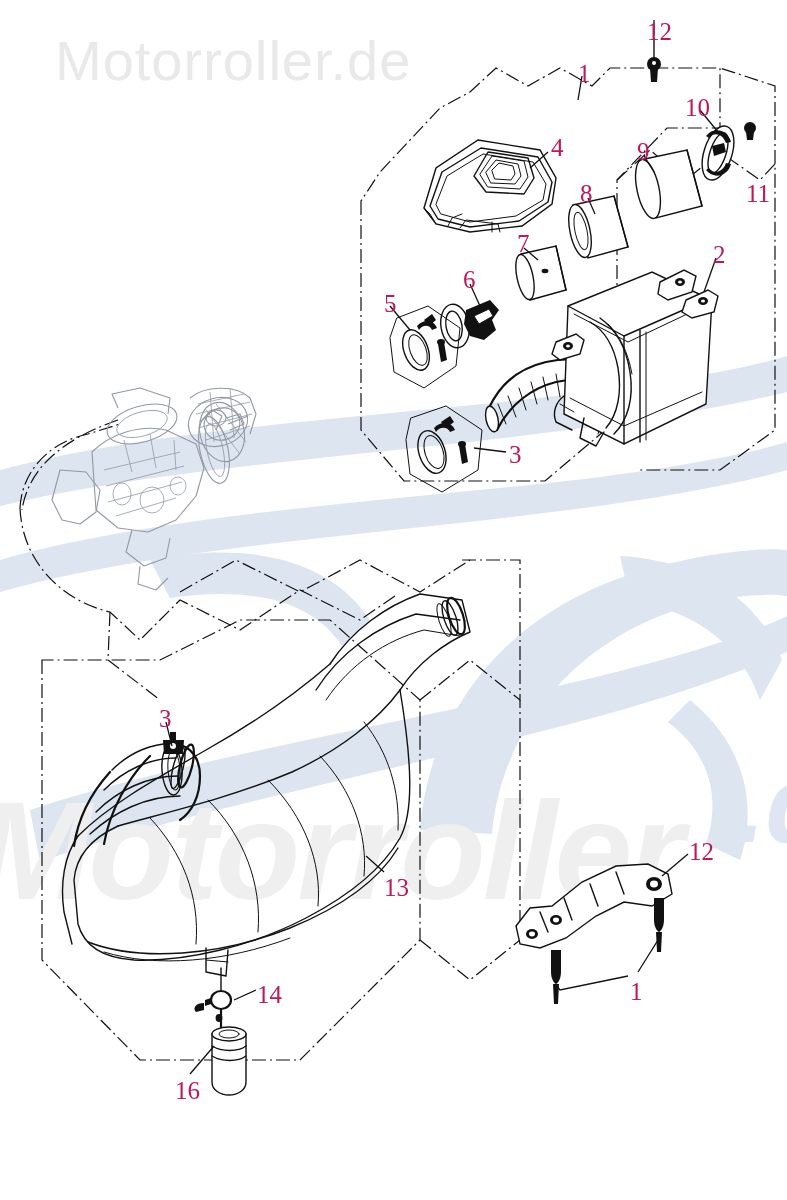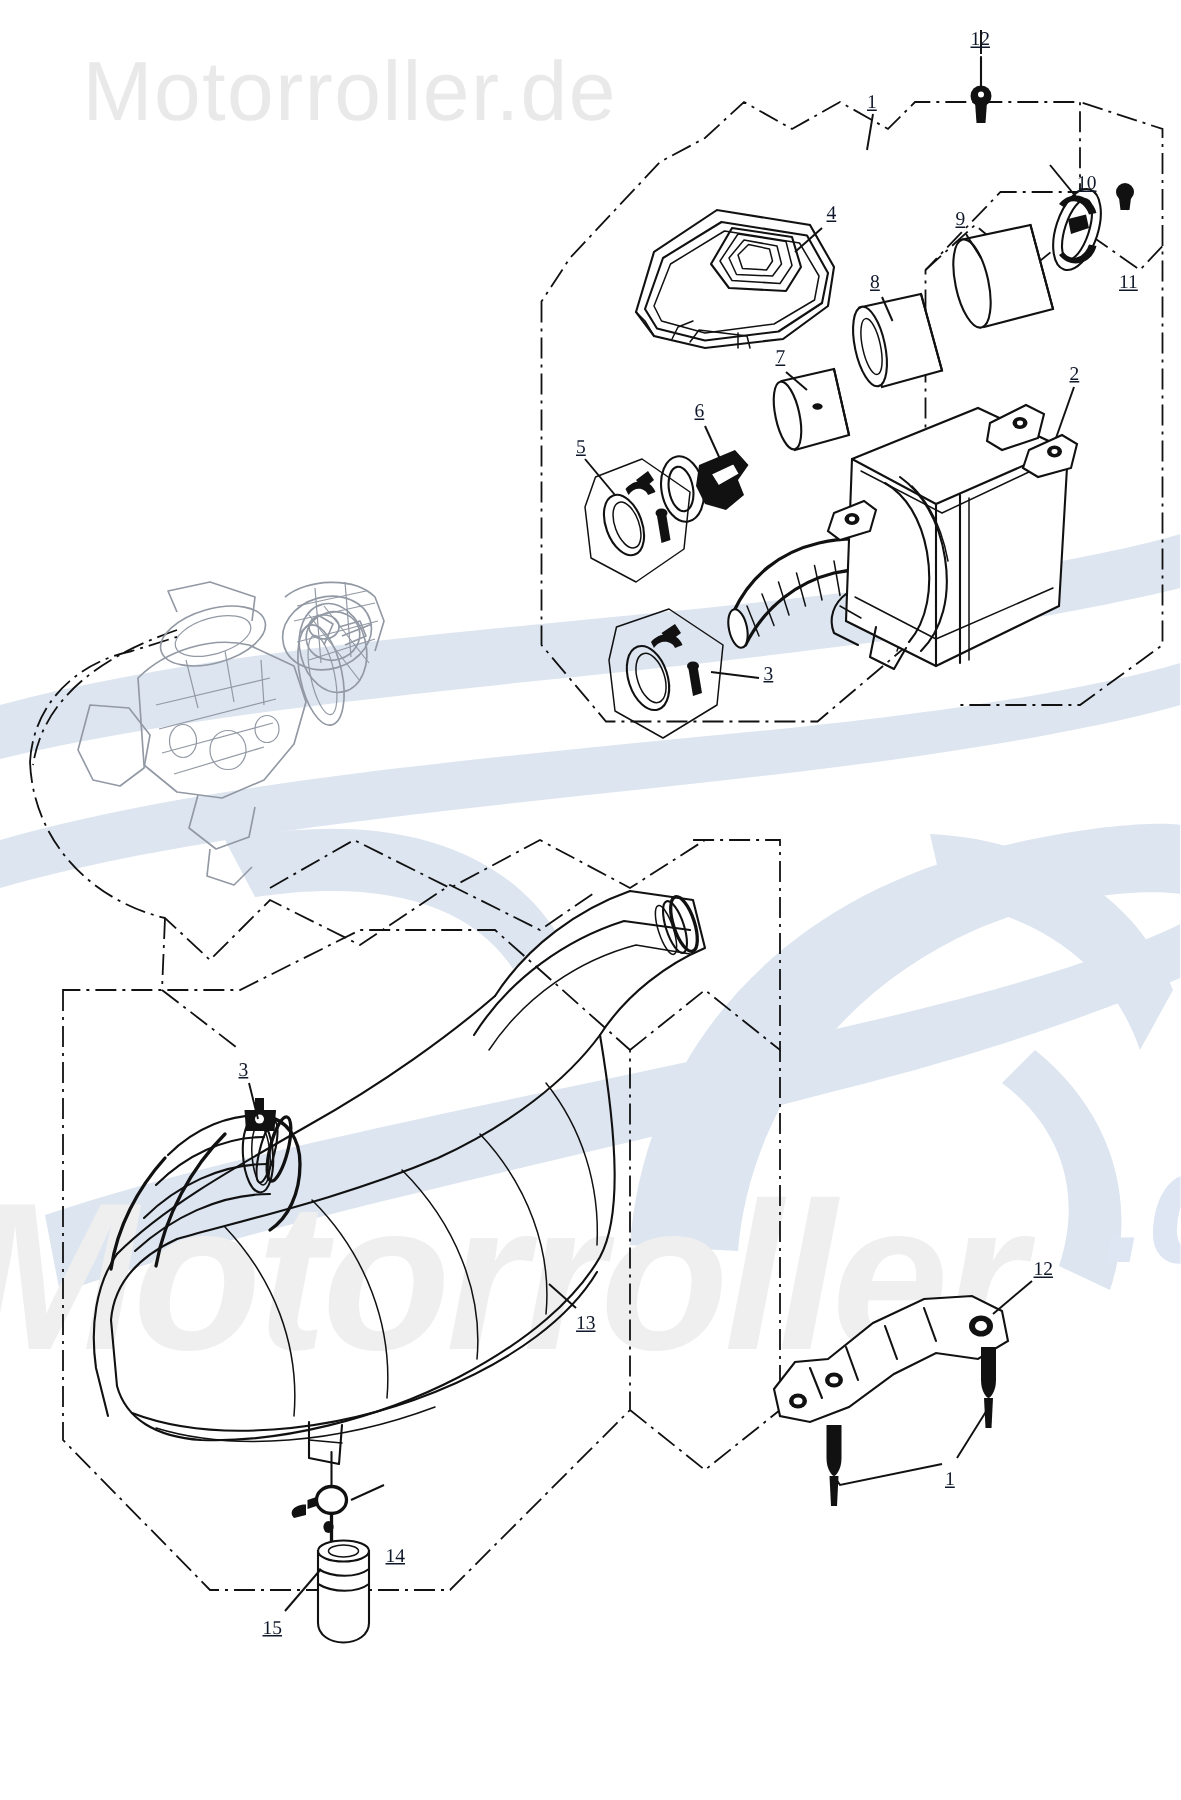--- a/index.html
+++ b/index.html
@@ -10,22 +10,22 @@
   #stage svg{position:absolute;left:0;top:0;}
   .wm-top{position:absolute;left:55px;top:28px;font-size:56px;letter-spacing:1px;
           color:#e9e9e9;font-family:"Liberation Sans",sans-serif;white-space:nowrap;
           user-select:none;}
   .wm-bot{position:absolute;left:-25px;top:770px;font-size:140px;font-weight:bold;
           font-style:italic;color:#efefef;font-family:"Liberation Sans",sans-serif;
           white-space:nowrap;user-select:none;letter-spacing:-3px;}
   .wm-bot2{position:absolute;left:735px;top:740px;font-size:110px;font-weight:bold;
           font-style:italic;color:#dde6f2;font-family:"Liberation Sans",sans-serif;
           white-space:nowrap;user-select:none;}
-  .callout{position:absolute;font-size:13px;color:#0f172a;font-family:"Liberation Serif",serif;
-           user-select:none;text-decoration:underline;}
+  .callout{position:absolute;font-size:25px;color:#be185d;font-family:"Liberation Serif",serif;
+           user-select:none;}
 </style>
 </head>
 <body>
 
 <div id="stage">
 
   <svg width="787" height="1200">
     <g fill="#dce5f0">
       <path d="M0 470 C 150 430, 340 420, 520 400 C 650 386, 740 370, 787 356
                L787 392 C 730 406, 640 422, 520 436 C 340 458, 150 470, 0 506 Z"></path>
@@ -397,30 +397,30 @@
       <path class="lead" d="M256 990 L234 1000"></path>
       <path class="lead" d="M190 1074 L214 1046"></path>
       <path class="lead" d="M688 854 L662 876"></path>
       <path class="lead" d="M638 972 L658 940 L659 932"></path>
       <path class="lead" d="M628 976 L560 990 L556 984"></path>
     </g>
   </svg>
 
   <div class="callout" style="left:578px;top:60px;">1</div>
   <div class="callout" style="left:647px;top:18px;">12</div>
-  <div class="callout" style="left:718px;top:94px;margin-top:20px;">10</div>
+  <div class="callout" style="left:685px;top:94px;">10</div>
   <div class="callout" style="left:746px;top:144px;margin-top:36px;">11</div>
   <div class="callout" style="left:637px;top:138px;">9</div>
   <div class="callout" style="left:580px;top:180px;">8</div>
   <div class="callout" style="left:551px;top:134px;">4</div>
   <div class="callout" style="left:517px;top:230px;">7</div>
   <div class="callout" style="left:463px;top:266px;">6</div>
   <div class="callout" style="left:384px;top:290px;">5</div>
   <div class="callout" style="left:509px;top:441px;">3</div>
   <div class="callout" style="left:713px;top:241px;">2</div>
   <div class="callout" style="left:159px;top:705px;">3</div>
   <div class="callout" style="left:384px;top:874px;">13</div>
-  <div class="callout" style="left:257px;top:981px;margin-top:48px;">14</div>
-  <div class="callout" style="left:175px;top:1077px;">15</div>
+  <div class="callout" style="left:257px;top:981px;">14</div>
+  <div class="callout" style="left:175px;top:1077px;">16</div>
   <div class="callout" style="left:689px;top:838px;">12</div>
   <div class="callout" style="left:630px;top:978px;">1</div>
 
 </div>
 
 </body></html>

